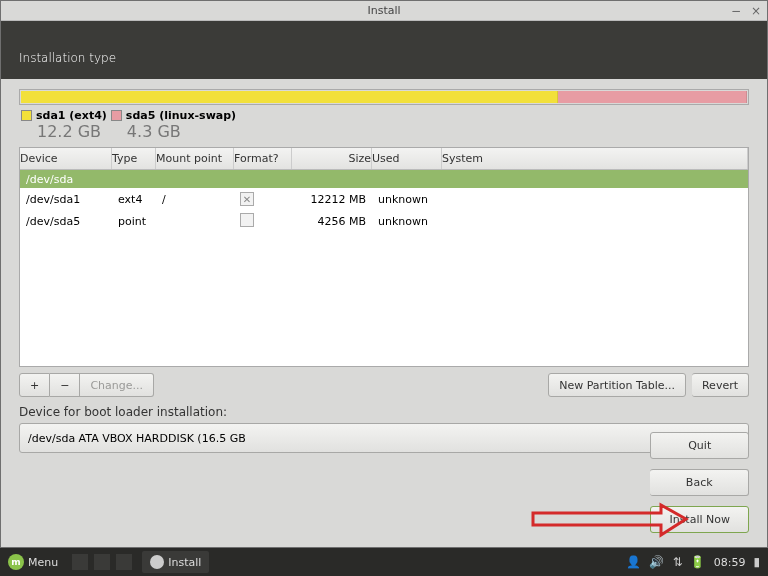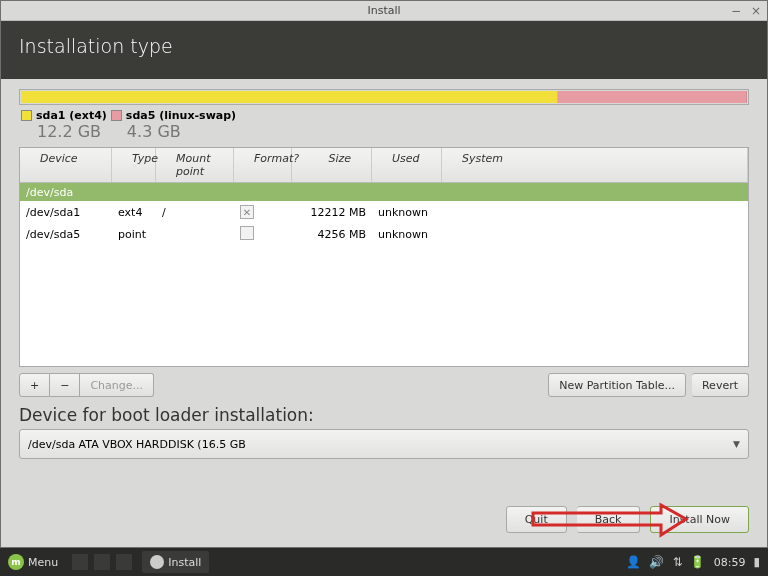--- a/index.html
+++ b/index.html
@@ -9,43 +9,43 @@
     background: #d9d9d7;
     border: 1px solid #6f6f6f;
   }
   .titlebar {
     height: 20px; background: #d9d9d7; display: flex; align-items: center; justify-content: center;
     position: relative; border-bottom: 1px solid #bbb; font-size: 11px; color: #444;
   }
   .titlebar .controls { position: absolute; right: 4px; display: flex; gap: 6px; }
   .titlebar .controls span { width: 14px; height: 14px; display: inline-flex; align-items: center; justify-content: center; color: #666; font-size: 12px; cursor: pointer;}
   .header {
-    background: #3b3b38; color: #fff; padding: 14px 18px; font-size: 19px; font-weight: 300;
-    height: 58px; display: flex; align-items: flex-start;
+    background: #3b3b38; color: #fff; padding: 14px 18px; font-size: 12px; font-weight: 300;
+    height: 58px; display: flex; align-items: flex-end;
   }
   .content { padding: 10px 18px 6px 18px; }
   .barwrap { border:1px solid #aaa; padding:1px; margin-bottom:4px;}
   .usagebar { height: 12px; display: flex; }
   .seg { height: 100%; border-right: 1px solid rgba(0,0,0,0.1);}
   .seg.y { background: #f2e03a; }
   .seg.p { background: #e79ca3; }
   .legend { display: flex; gap: 4px; font-size: 11px; margin-bottom: 6px; padding-left:2px;}
   .legend .item { display: flex; flex-direction: column; }
   .legend .row1 { display: flex; align-items: center; gap: 4px; }
   .swatch { width: 11px; height: 11px; border:1px solid #888; }
   .swatch.y { background: #f2e03a; }
   .swatch.p { background: #e79ca3; }
   .legend b { font-weight: bold; }
   .legend .sub { color: #777; font-size: 16px; margin-left: 16px;}
   .table {
     border: 1px solid #aaa; background: #fff; height: 220px; font-size: 11px;
     display: flex; flex-direction: column; overflow: hidden;
   }
   .thead { display: flex; background: linear-gradient(#f3f3f2,#e3e3e1); border-bottom: 1px solid #bbb; }
-  .thead .th { padding: 4px 20px; border-right: 1px solid #ccc; color: #333; font-style: italic; }
+  .thead .th { padding: 4px 0; border-right: 1px solid #ccc; color: #333; }
   .col-dev { width: 92px; }
   .col-type { width: 44px; }
   .col-mount { width: 78px; }
   .col-format { width: 58px; text-align: left;}
   .col-size { width: 80px; text-align: right;}
   .col-used { width: 70px; text-align: left;}
   .col-system { flex: 1; }
   .trow { display: flex; align-items: center; height: 22px; }
   .trow .td { padding: 3px 6px; }
   .trow.device { background: #93b96a; color: #fff; height: 18px;}
@@ -54,27 +54,27 @@
   .btngroup { display: flex; }
   .btn {
     background: linear-gradient(#f3f3f1,#e1e1df); border: 1px solid #a8a8a6; padding: 4px 10px;
     font-size: 11px; color: #333; cursor: pointer; min-height:24px; display:inline-flex; align-items:center; justify-content:center;
   }
   .btn.disabled { color: #9a9a98; cursor: default;}
   .btn + .btn { border-left: none; }
   .btn:first-child { border-radius: 3px 0 0 3px;}
   .btn:last-child { border-radius: 0 3px 3px 0;}
   .btn.solo { border-radius: 3px; }
-  .label { font-size: 17px; color: #333; margin-top: 8px; margin-bottom: 4px;}
+  .label { font-size: 12px; color: #333; margin-top: 8px; margin-bottom: 4px;}
   .combo {
     border: 1px solid #a8a8a6; background: linear-gradient(#f3f3f1,#e1e1df); border-radius: 3px;
     height: 30px; display: flex; align-items: center; padding: 0 8px; font-size: 11px; position: relative; cursor:pointer;
   }
   .combo .arrow { position: absolute; right: 8px; font-size: 9px; color: #555;}
-  .footer { position: absolute; bottom: 14px; right: 18px; display: flex; gap: 10px; }
+  .footer { position: absolute; bottom: 14px; right: 18px; display: flex; gap: 10px; flex-direction: column; }
   .footer .btn { padding: 6px 18px; border-radius: 3px; position:relative;}
   .footer .btn.primary { border:1px solid #7ea64f;}
   .arrow-annot {
     position: absolute; pointer-events: none;
     left: 530px; top: 500px; width: 170px; height: 40px;
   }
   
   .taskbar {
     position: absolute; left: 0; bottom: 0; width: 768px; height: 28px;
     background: #2a2a28; display: flex; align-items: center; color: #ddd; font-size: 11px;

